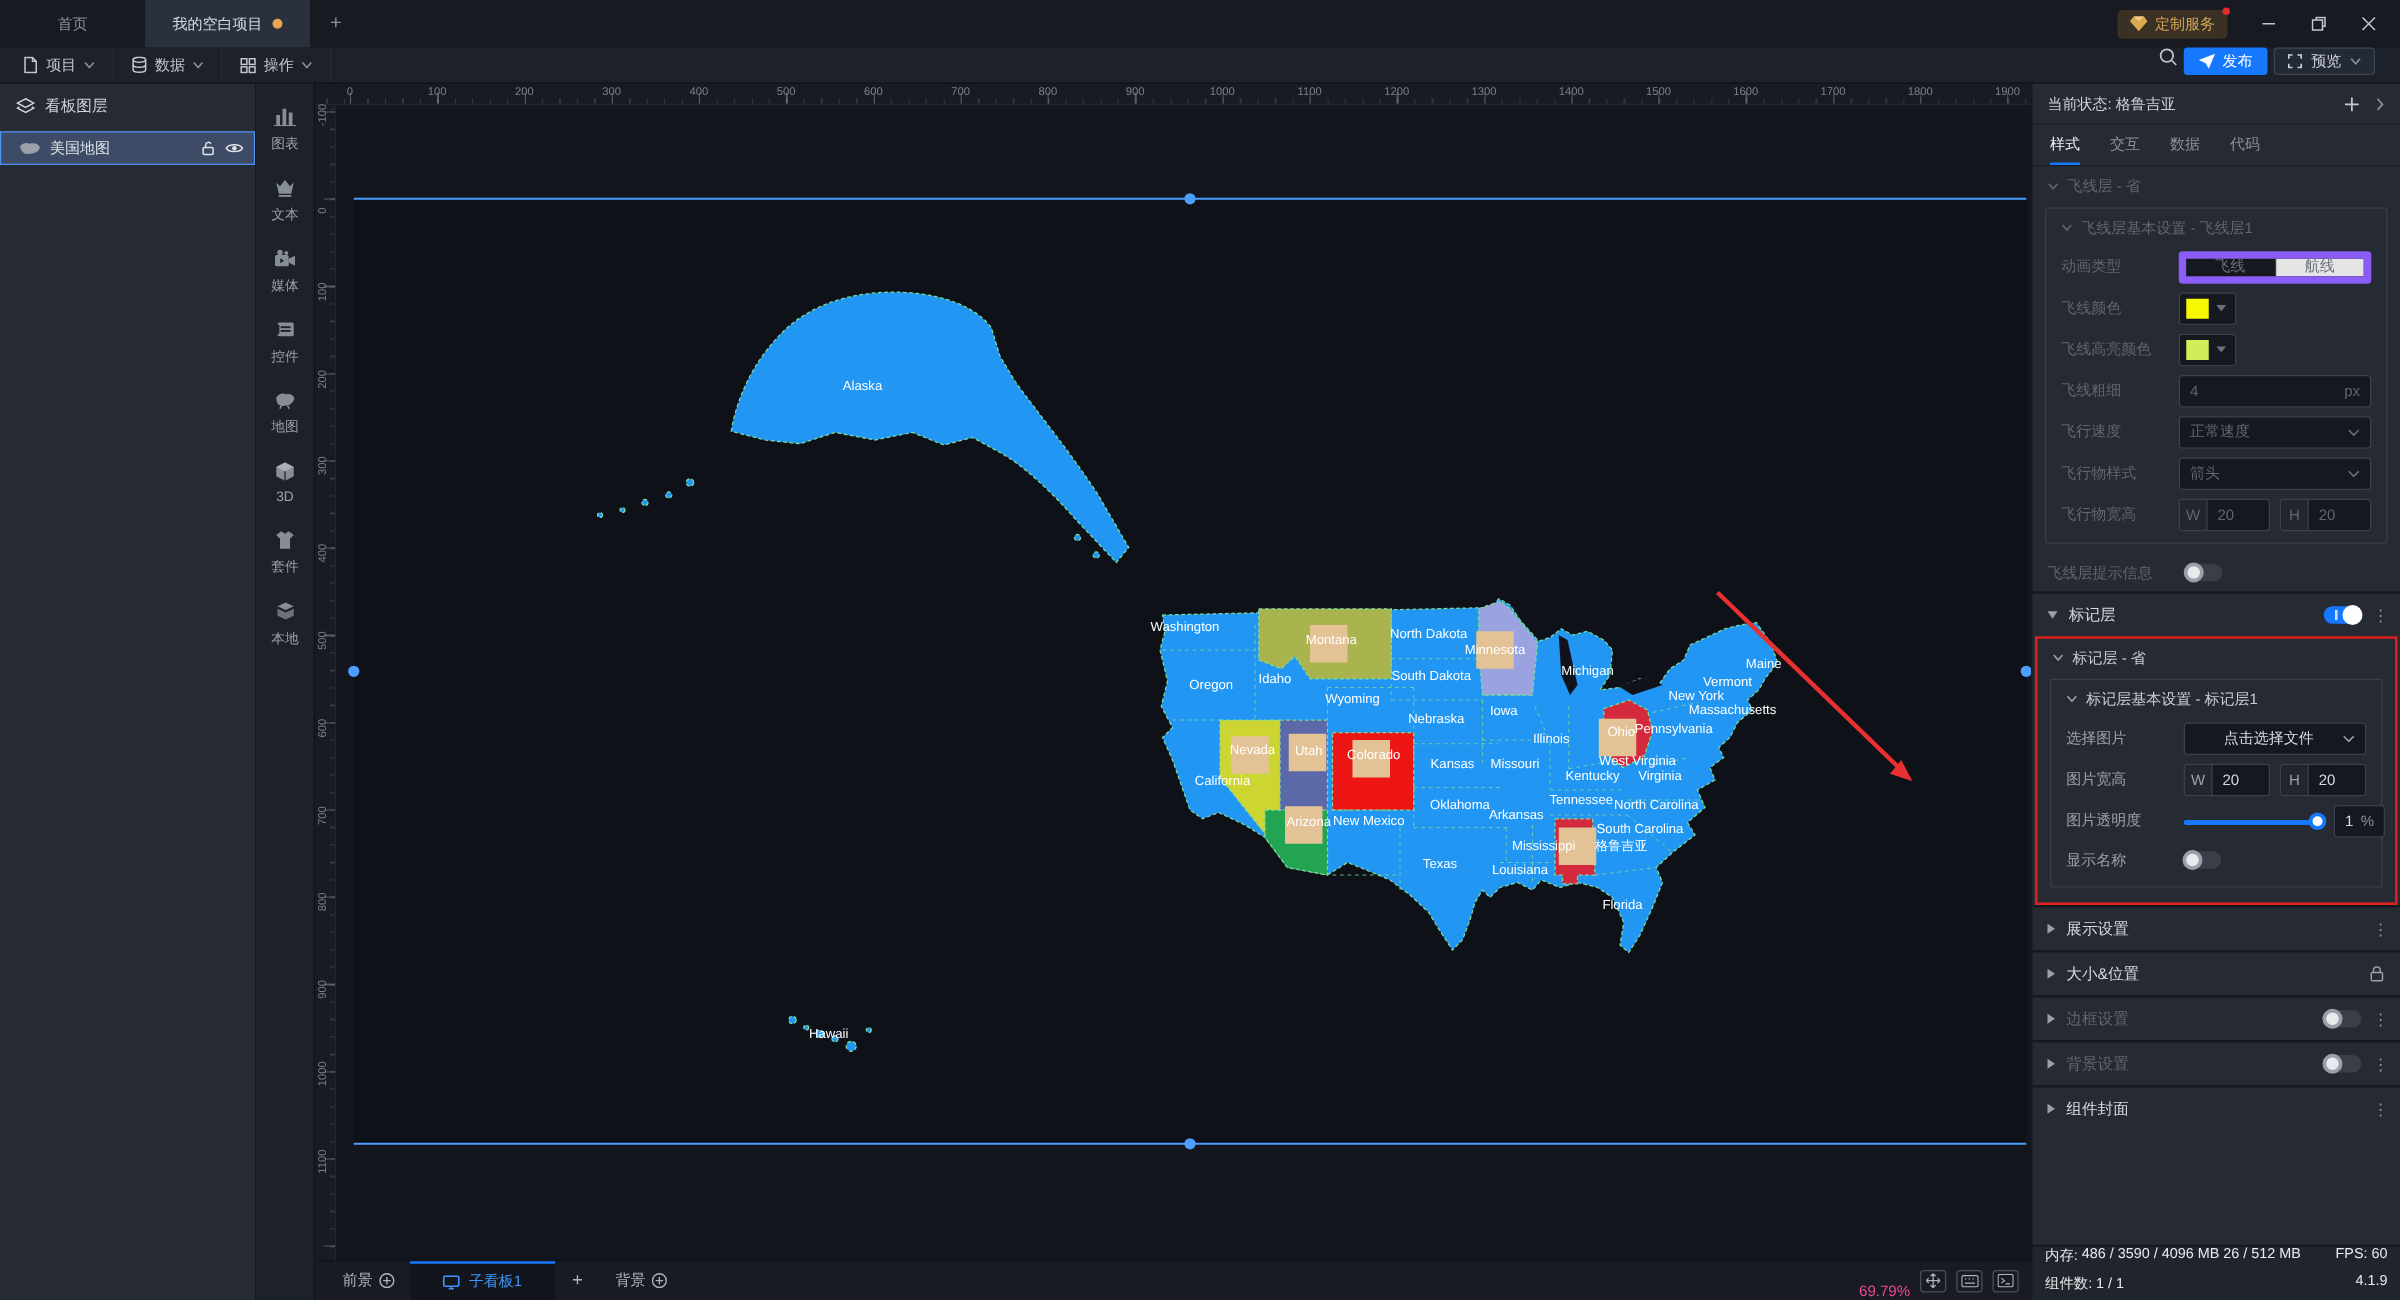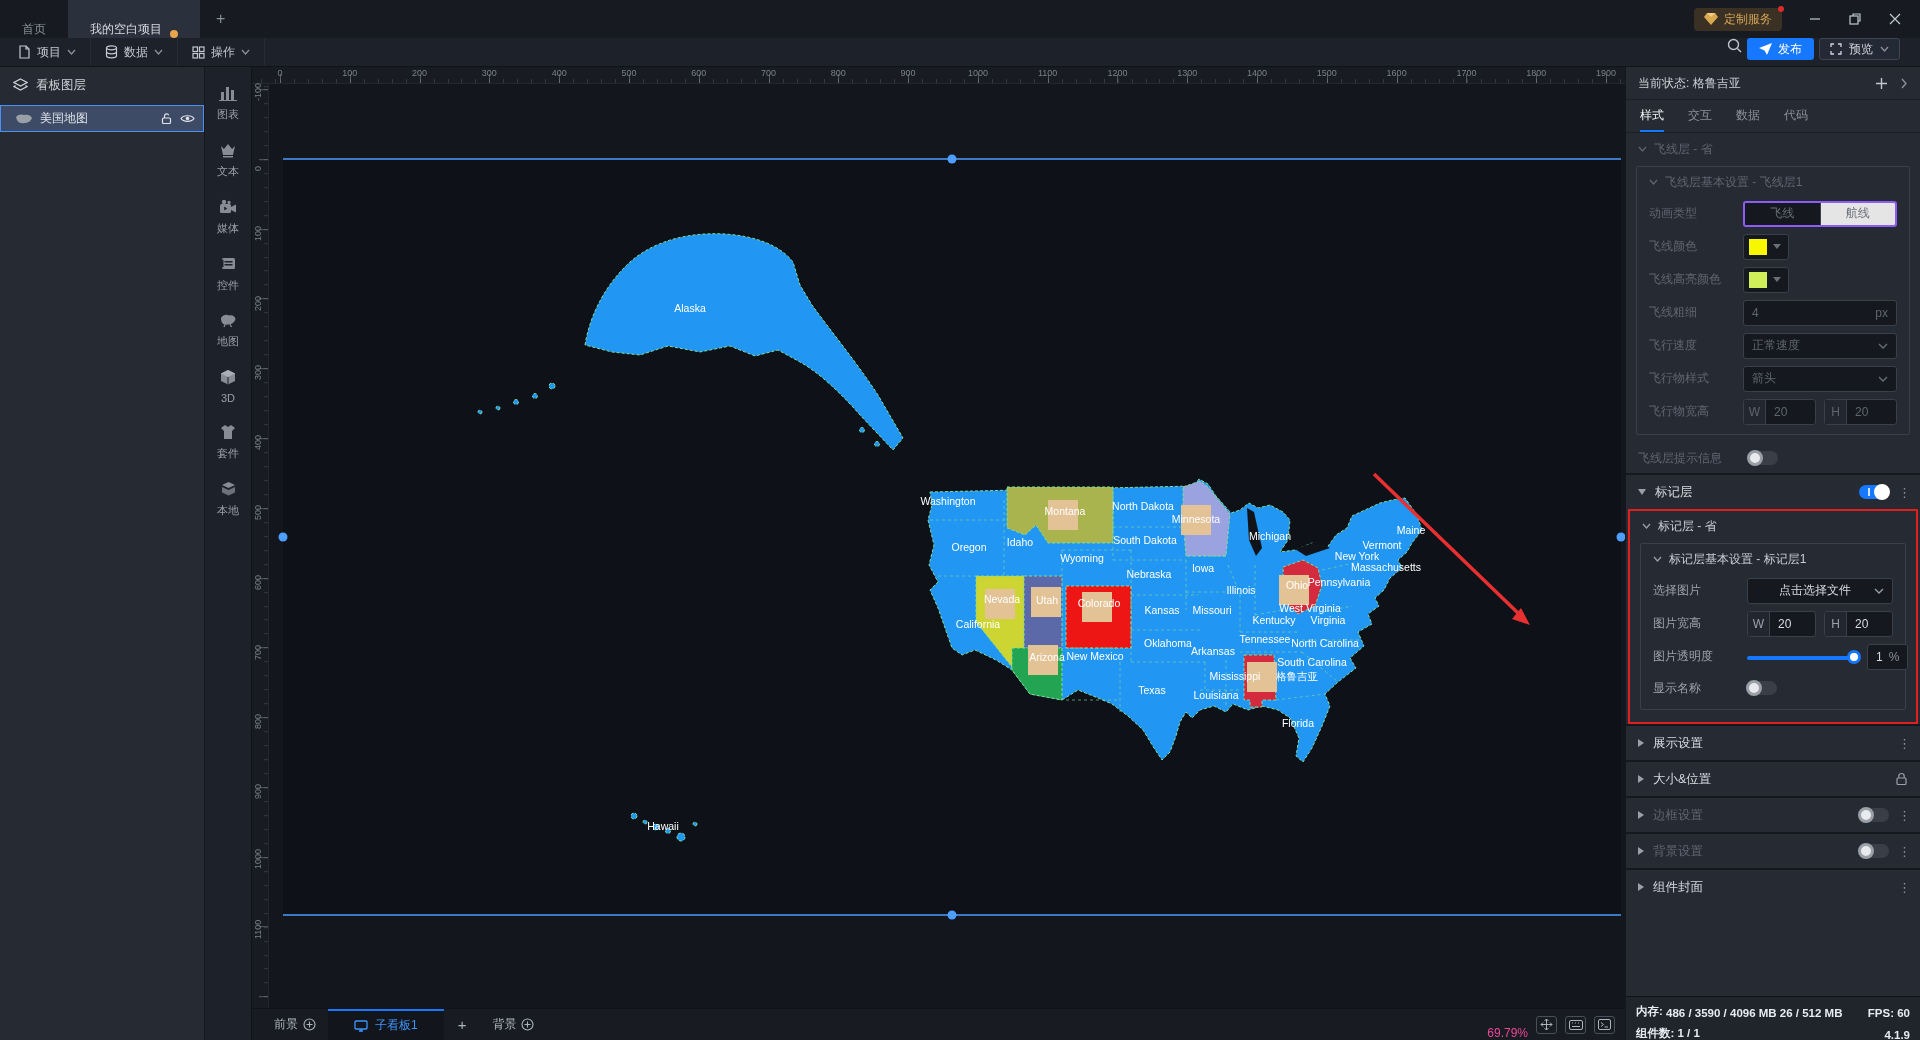--- a/index.html
+++ b/index.html
@@ -1,21 +1,21 @@
 <!DOCTYPE html>
 <html><head>
 <meta charset="utf-8">
 <style>
   * { margin:0; padding:0; box-sizing:border-box; font-family:"Liberation Sans","DejaVu Sans",sans-serif; }
   html,body { width:1920px; height:1040px; overflow:hidden; background:#14171e; }
   #app { position:absolute; inset:0; width:1920px; height:1040px; background:#14171e; color:#c3c8d0; font-size:12px; }
 
   
   .tabbar { position:absolute; left:0; top:0; width:1920px; height:38px; background:#171a21; display:flex; align-items:stretch; }
-  .tab { display:flex; align-items:flex-end; gap:8px; padding:0 22px; color:#8b9099; cursor:pointer; }
+  .tab { display:flex; align-items:center; gap:8px; padding:0 22px; color:#8b9099; cursor:pointer;margin-left:24px; }
   .tab.active { background:#2a303c; color:#d6dbe2; }
   .tab .dot { width:8px; height:8px; border-radius:50%; background:#e8a54b; }
   .tab-add { display:flex; align-items:center; padding:0 16px; color:#8b9099; font-size:16px; }
   .win-right { position:absolute; right:0; top:0; height:38px; display:flex; align-items:center; gap:6px; padding-right:8px; }
   .svc-chip { display:flex; align-items:center; gap:6px; background:#3a3023; border-radius:4px; padding:3px 10px; color:#d2a558; position:relative; margin-right:10px; }
   .svc-chip .reddot { position:absolute; right:-2px; top:-2px; width:6px; height:6px; border-radius:50%; background:#e02b2b; }
   .winbtn { width:34px; height:28px; display:flex; align-items:center; justify-content:center; color:#c3c8d0; }
 
   
   .toolbar { position:absolute; left:0; top:38px; width:1920px; height:29px; background:#1d212a; display:flex; align-items:center; border-bottom:1px solid #111319; }
@@ -71,21 +71,21 @@
   .rp-tab.active { color:#f0f2f5; border-bottom:2px solid #1677ff; }
   .rp-scroll { position:absolute; top:67px; bottom:0; left:0; right:0; overflow:hidden; }
   .sec-sub { display:flex; align-items:center; gap:7px; height:30px; padding:0 12px; font-size:12px; }
   .dim { color:#606570 !important; }
   .lit { color:#c9ced5; }
   .panelbox { margin:2px 10px 8px 10px; border:1px solid #3a3f49; border-radius:2px; padding-bottom:6px; }
   .panelbox .sec-sub { height:30px; }
   .rp-row { display:flex; align-items:center; height:33px; padding:0 12px; }
   .rp-label { width:94px; flex:none; font-size:12px; color:#9ba1a9; }
   .rp-ctrl { flex:1; display:flex; align-items:center; gap:8px; }
-  .seg { flex:1; display:flex; border:2px solid #8b5cf6; border-radius:3px; overflow:hidden; height:26px; }
+  .seg { flex:1; display:flex; border:6px solid #8b5cf6; border-radius:3px; overflow:hidden; height:26px; }
   .seg div { flex:1; display:flex; align-items:center; justify-content:center; color:#6a6f78; cursor:pointer; }
   .seg .on { background:#15181e; }
   .seg .off { background:#e5e5e5; border-left:1px solid #3a4049; }
   .swatchbox { display:flex; align-items:center; gap:6px; width:46px; height:26px; border:1px solid #3a4049; border-radius:3px; background:#15181e; padding:0 5px; cursor:pointer; }
   .swatch { width:18px; height:16px; }
   .input { flex:1; display:flex; align-items:center; height:26px; border:1px solid #3a4049; border-radius:3px; background:#15181e; padding:0 8px; color:#d8dce2; cursor:text; }
   .input .grow { flex:1; }
   .input .suffix { color:#8b9099; }
   .select { flex:1; display:flex; align-items:center; height:26px; border:1px solid #3a4049; border-radius:3px; background:#15181e; padding:0 8px; color:#d8dce2; cursor:pointer; }
   .select .grow { flex:1; text-align:center; }
@@ -104,21 +104,21 @@
   .tri-d { width:0; height:0; border-top:6px solid #9aa0a8; border-left:4px solid transparent; border-right:4px solid transparent; }
   .kebab { color:#8b9099; letter-spacing:0; font-size:13px; line-height:5px; width:10px; text-align:center; cursor:pointer; }
   .redblock { border:2px solid #e01f1f; margin:0 2px; padding-bottom:4px; }
   .slider { position:relative; width:112px; height:14px; flex:none; cursor:pointer; }
   .slider .track { position:absolute; left:0; right:0; top:6px; height:4px; border-radius:2px; background:#1677ff; }
   .slider .knob { position:absolute; right:-2px; top:0; width:14px; height:14px; border-radius:50%; background:#fff; border:3px solid #1677ff; }
   .chev { flex:none; }
 
   
   .statusbar { position:absolute; left:1625px; bottom:0; width:295px; height:44px; background:#20242b; border-top:1px solid #101319; border-left:1px solid #14171d; color:#e8ebef; }
-  .sb-row { display:flex; align-items:flex-end; height:22px; padding:0 10px; font-size:11.5px; font-weight:bold; }
+  .sb-row { display:flex; align-items:flex-start; height:22px; padding:0 10px; font-size:11.5px; font-weight:normal; }
   .sb-row .grow { flex:1; }
 </style>
 </head>
 <body>
 
 <div id="app">
 
   <div class="tabbar">
     <div class="tab">
       <span>首页</span>

